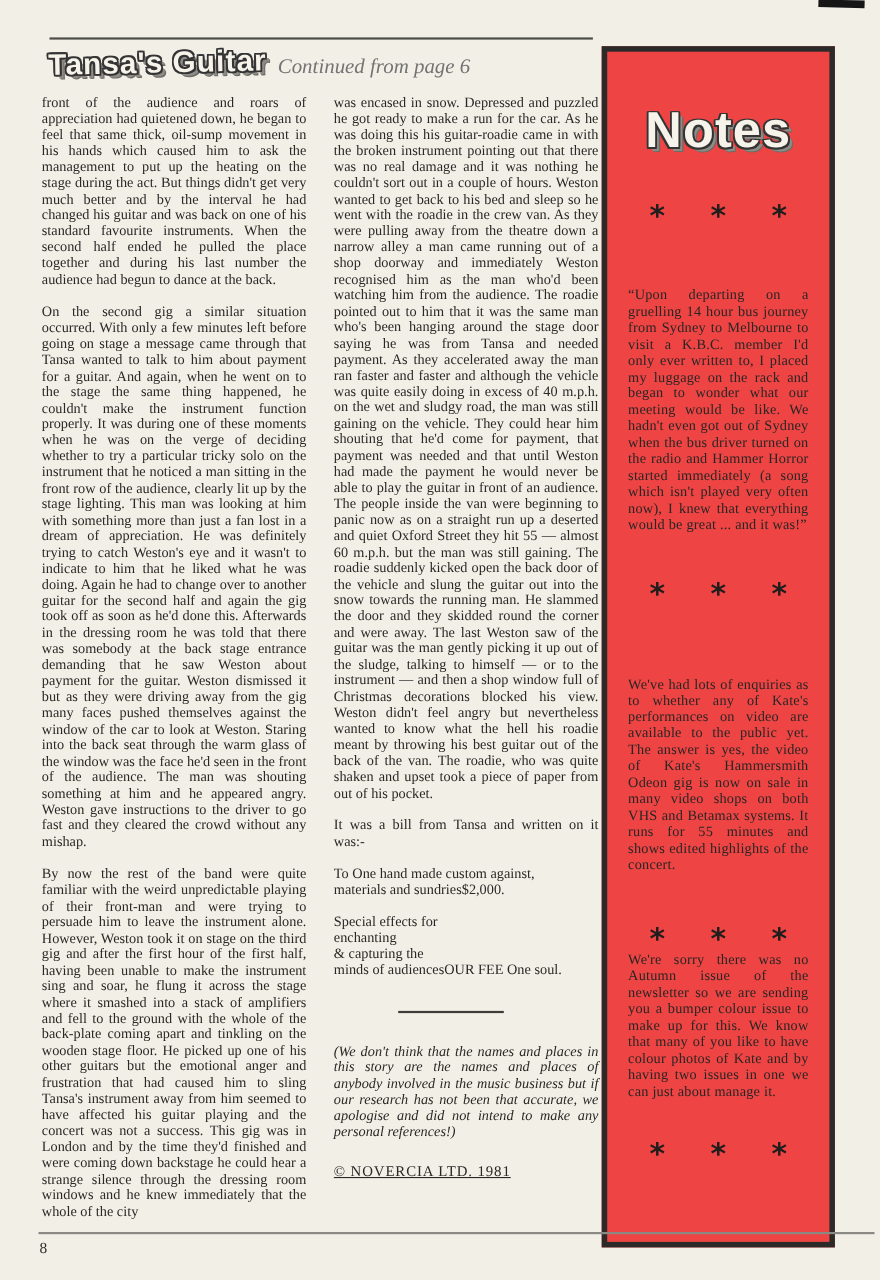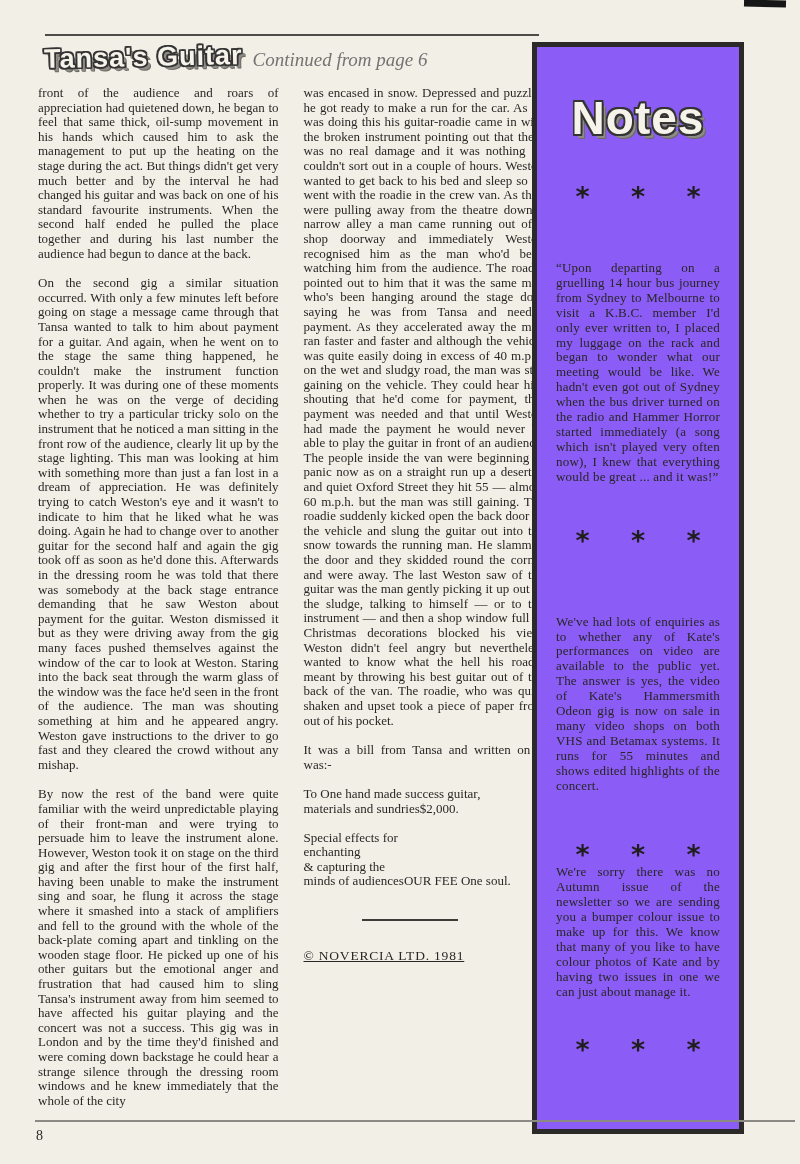--- a/index.html
+++ b/index.html
@@ -32,22 +32,22 @@
   .col p { margin:0 0 15px 0; }
 
   .bill { margin:0 0 14px 0; }
   .bill-row { display:flex; }
   .bill-gap { margin-top:14px; }
   .mini-rule { width:96px; height:2px; background:#3e3c38; margin:30px 0 28px 58px; }
   .disclaimer { font-style:italic; }
   .copyright { margin-top:22px; letter-spacing:0.8px; font-size:13.5px;text-decoration:underline; }
 
   .notes-box {
-    position:absolute; left:532px; top:42px; width:212px; height:1092px;
-    background:#8b5cf6; border:5px solid #2b2a28; box-sizing:border-box;
+    position:absolute; left:547px; top:42px; width:212px; height:1092px;
+    background:#ef4444; border:5px solid #2b2a28; box-sizing:border-box;
     padding:0 19px;
   }
   .notes-title { text-align:center; margin-top:44px; font-size:46px; letter-spacing:1px; }
   .sep {
     text-align:center; font-weight:700; font-size:27px; color:#1f1e1c;
     letter-spacing:16px; padding-left:16px; line-height:20px;
     font-family:"DejaVu Sans", sans-serif;
   }
   .sep-1 { margin-top:42px; }
   .sep-2 { margin-top:46px; }
@@ -79,36 +79,37 @@
     <div class="col">
       <p>front of the audience and roars of appreciation had quietened down, he began to feel that same thick, oil-sump movement in his hands which caused him to ask the management to put up the heating on the stage during the act. But things didn't get very much better and by the interval he had changed his guitar and was back on one of his standard favourite instruments. When the second half ended he pulled the place together and during his last number the audience had begun to dance at the back.</p>
       <p>On the second gig a similar situation occurred. With only a few minutes left before going on stage a message came through that Tansa wanted to talk to him about payment for a guitar. And again, when he went on to the stage the same thing happened, he couldn't make the instrument function properly. It was during one of these moments when he was on the verge of deciding whether to try a particular tricky solo on the instrument that he noticed a man sitting in the front row of the audience, clearly lit up by the stage lighting. This man was looking at him with something more than just a fan lost in a dream of appreciation. He was definitely trying to catch Weston's eye and it wasn't to indicate to him that he liked what he was doing. Again he had to change over to another guitar for the second half and again the gig took off as soon as he'd done this. Afterwards in the dressing room he was told that there was somebody at the back stage entrance demanding that he saw Weston about payment for the guitar. Weston dismissed it but as they were driving away from the gig many faces pushed themselves against the window of the car to look at Weston. Staring into the back seat through the warm glass of the window was the face he'd seen in the front of the audience. The man was shouting something at him and he appeared angry. Weston gave instructions to the driver to go fast and they cleared the crowd without any mishap.</p>
       <p>By now the rest of the band were quite familiar with the weird unpredictable playing of their front-man and were trying to persuade him to leave the instrument alone. However, Weston took it on stage on the third gig and after the first hour of the first half, having been unable to make the instrument sing and soar, he flung it across the stage where it smashed into a stack of amplifiers and fell to the ground with the whole of the back-plate coming apart and tinkling on the wooden stage floor. He picked up one of his other guitars but the emotional anger and frustration that had caused him to sling Tansa's instrument away from him seemed to have affected his guitar playing and the concert was not a success. This gig was in London and by the time they'd finished and were coming down backstage he could hear a strange silence through the dressing room windows and he knew immediately that the whole of the city</p>
     </div>
     <div class="col">
       <p>was encased in snow. Depressed and puzzled he got ready to make a run for the car. As he was doing this his guitar-roadie came in with the broken instrument pointing out that there was no real damage and it was nothing he couldn't sort out in a couple of hours. Weston wanted to get back to his bed and sleep so he went with the roadie in the crew van. As they were pulling away from the theatre down a narrow alley a man came running out of a shop doorway and immediately Weston recognised him as the man who'd been watching him from the audience. The roadie pointed out to him that it was the same man who's been hanging around the stage door saying he was from Tansa and needed payment. As they accelerated away the man ran faster and faster and although the vehicle was quite easily doing in excess of 40 m.p.h. on the wet and sludgy road, the man was still gaining on the vehicle. They could hear him shouting that he'd come for payment, that payment was needed and that until Weston had made the payment he would never be able to play the guitar in front of an audience. The people inside the van were beginning to panic now as on a straight run up a deserted and quiet Oxford Street they hit 55 — almost 60 m.p.h. but the man was still gaining. The roadie suddenly kicked open the back door of the vehicle and slung the guitar out into the snow towards the running man. He slammed the door and they skidded round the corner and were away. The last Weston saw of the guitar was the man gently picking it up out of the sludge, talking to himself — or to the instrument — and then a shop window full of Christmas decorations blocked his view. Weston didn't feel angry but nevertheless wanted to know what the hell his roadie meant by throwing his best guitar out of the back of the van. The roadie, who was quite shaken and upset took a piece of paper from out of his pocket.</p>
       <p>It was a bill from Tansa and written on it was:-</p>
 
       <div class="bill">
-        <div>To One hand made success guitar,</div>
+        <div>To One hand made custom against,</div>
         <div class="bill-row">
           <span>materials and  sundries</span>
           <span>$2,000.</span>
         </div>
         <div class="bill-gap">Special  effects  for</div>
         <div>enchanting</div>
         <div>&amp;  capturing  the</div>
         <div class="bill-row">
           <span>minds of audiences</span>
           <span>OUR FEE  One soul.</span>
         </div>
       </div>
 
       <div class="mini-rule"></div>
 
+      <p class="disclaimer">(We don't think that the names and places in this story are the names and places of anybody involved in the music business but if our research has not been that accurate, we apologise and did not intend to make any personal references!)</p>
       <div class="copyright">© NOVERCIA LTD. 1981</div>
     </div>
   </div>
 
   <div class="notes-box">
     <div class="bubble notes-title">Notes</div>
 
     <div class="sep sep-1">* * *</div>
 
     <div class="note note-1">

